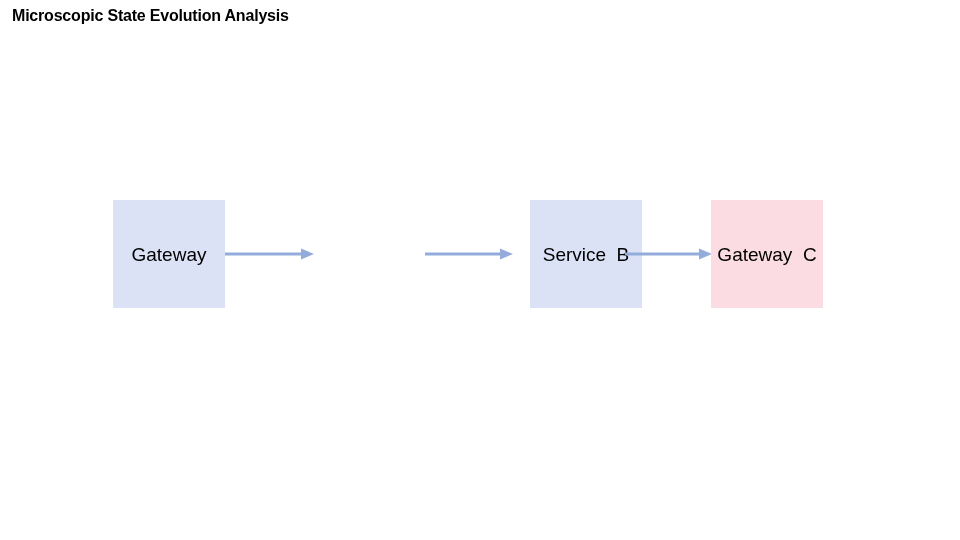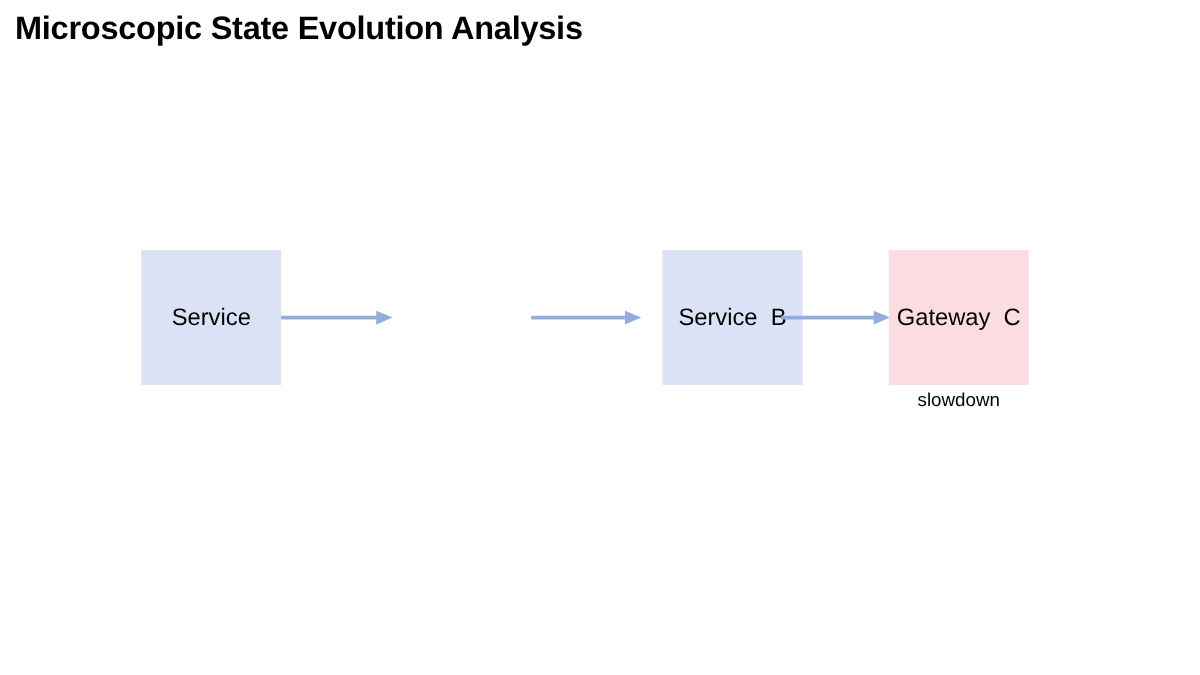--- a/index.html
+++ b/index.html
@@ -12,21 +12,21 @@
     background: #ffffff;
     font-family: "Liberation Sans", sans-serif;
     overflow: hidden;
     position: relative;
   }
 
   #page-title {
     position: absolute;
     left: 12px;
     top: 7px;
-    font-size: 26px;
+    font-size: 16px;
     font-weight: bold;
     color: #000000;
     letter-spacing: -0.2px;
     white-space: pre;
   }
 
   #flow-canvas {
     position: absolute;
     left: 0;
     top: 0;
@@ -86,21 +86,21 @@
   .flow-arrow svg { display: block; overflow: visible; }
 </style>
 </head>
 <body>
 
 <div id="page-title">Microscopic State Evolution Analysis</div>
 
 <div id="flow-canvas">
 
   <div id="node-0" class="flow-node node-normal">
-    <span class="node-label">Service</span>
+    <span class="node-label">Gateway</span>
   </div>
 
   <div id="arrow-0" class="flow-arrow">
     <svg width="89" height="14" viewBox="0 0 89 14">
       <line x1="0" y1="7" x2="78" y2="7" stroke="#93acdb" stroke-width="3"></line>
       <polygon points="76,1.5 89,7 76,12.5" fill="#93acdb"></polygon>
     </svg>
   </div>
 
 
@@ -119,15 +119,14 @@
     <svg width="87" height="14" viewBox="0 0 87 14">
       <line x1="0" y1="7" x2="76" y2="7" stroke="#93acdb" stroke-width="3"></line>
       <polygon points="74,1.5 87,7 74,12.5" fill="#93acdb"></polygon>
     </svg>
   </div>
 
   <div id="node-3" class="flow-node node-alert">
     <span class="node-label">Gateway  C</span>
   </div>
 
-  <div id="sublabel-3" class="node-sublabel">slowdown</div>
 
 </div>
 
 </body></html>

